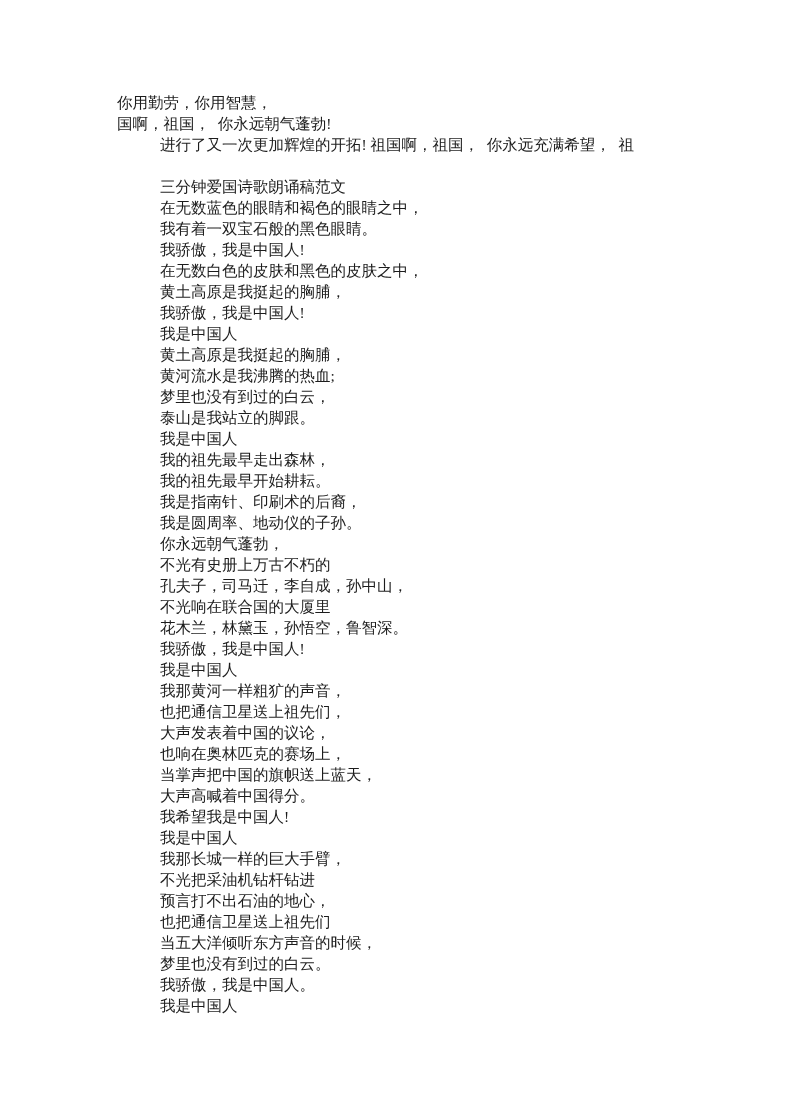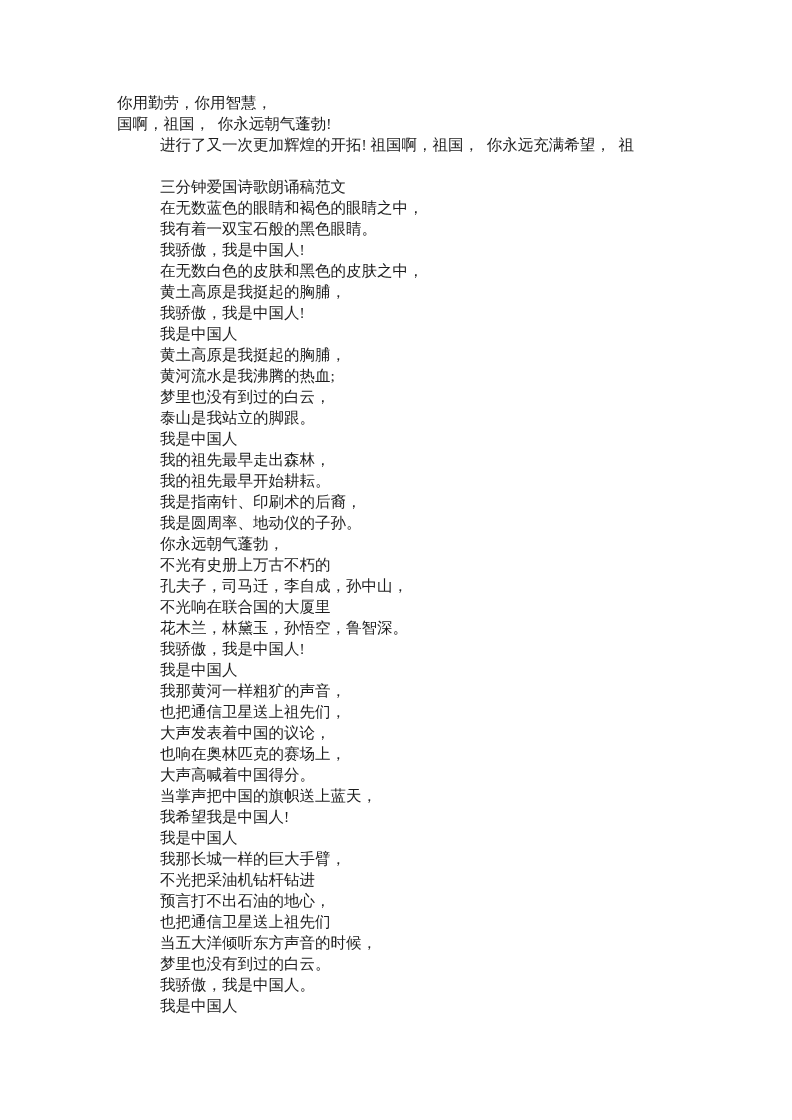--- a/index.html
+++ b/index.html
@@ -60,22 +60,22 @@
     <div class="doc-line indent">不光有史册上万古不朽的</div>
     <div class="doc-line indent">孔夫子，司马迁，李自成，孙中山，</div>
     <div class="doc-line indent">不光响在联合国的大厦里</div>
     <div class="doc-line indent">花木兰，林黛玉，孙悟空，鲁智深。</div>
     <div class="doc-line indent">我骄傲，我是中国人!</div>
     <div class="doc-line indent">我是中国人</div>
     <div class="doc-line indent">我那黄河一样粗犷的声音，</div>
     <div class="doc-line indent">也把通信卫星送上祖先们，</div>
     <div class="doc-line indent">大声发表着中国的议论，</div>
     <div class="doc-line indent">也响在奥林匹克的赛场上，</div>
+    <div class="doc-line indent">当掌声把中国的旗帜送上蓝天，</div>
     <div class="doc-line indent">大声高喊着中国得分。</div>
-    <div class="doc-line indent">当掌声把中国的旗帜送上蓝天，</div>
     <div class="doc-line indent">我希望我是中国人!</div>
     <div class="doc-line indent">我是中国人</div>
     <div class="doc-line indent">我那长城一样的巨大手臂，</div>
     <div class="doc-line indent">不光把采油机钻杆钻进</div>
     <div class="doc-line indent">预言打不出石油的地心，</div>
     <div class="doc-line indent">也把通信卫星送上祖先们</div>
     <div class="doc-line indent">当五大洋倾听东方声音的时候，</div>
     <div class="doc-line indent">梦里也没有到过的白云。</div>
     <div class="doc-line indent">我骄傲，我是中国人。</div>
     <div class="doc-line indent">我是中国人</div>

